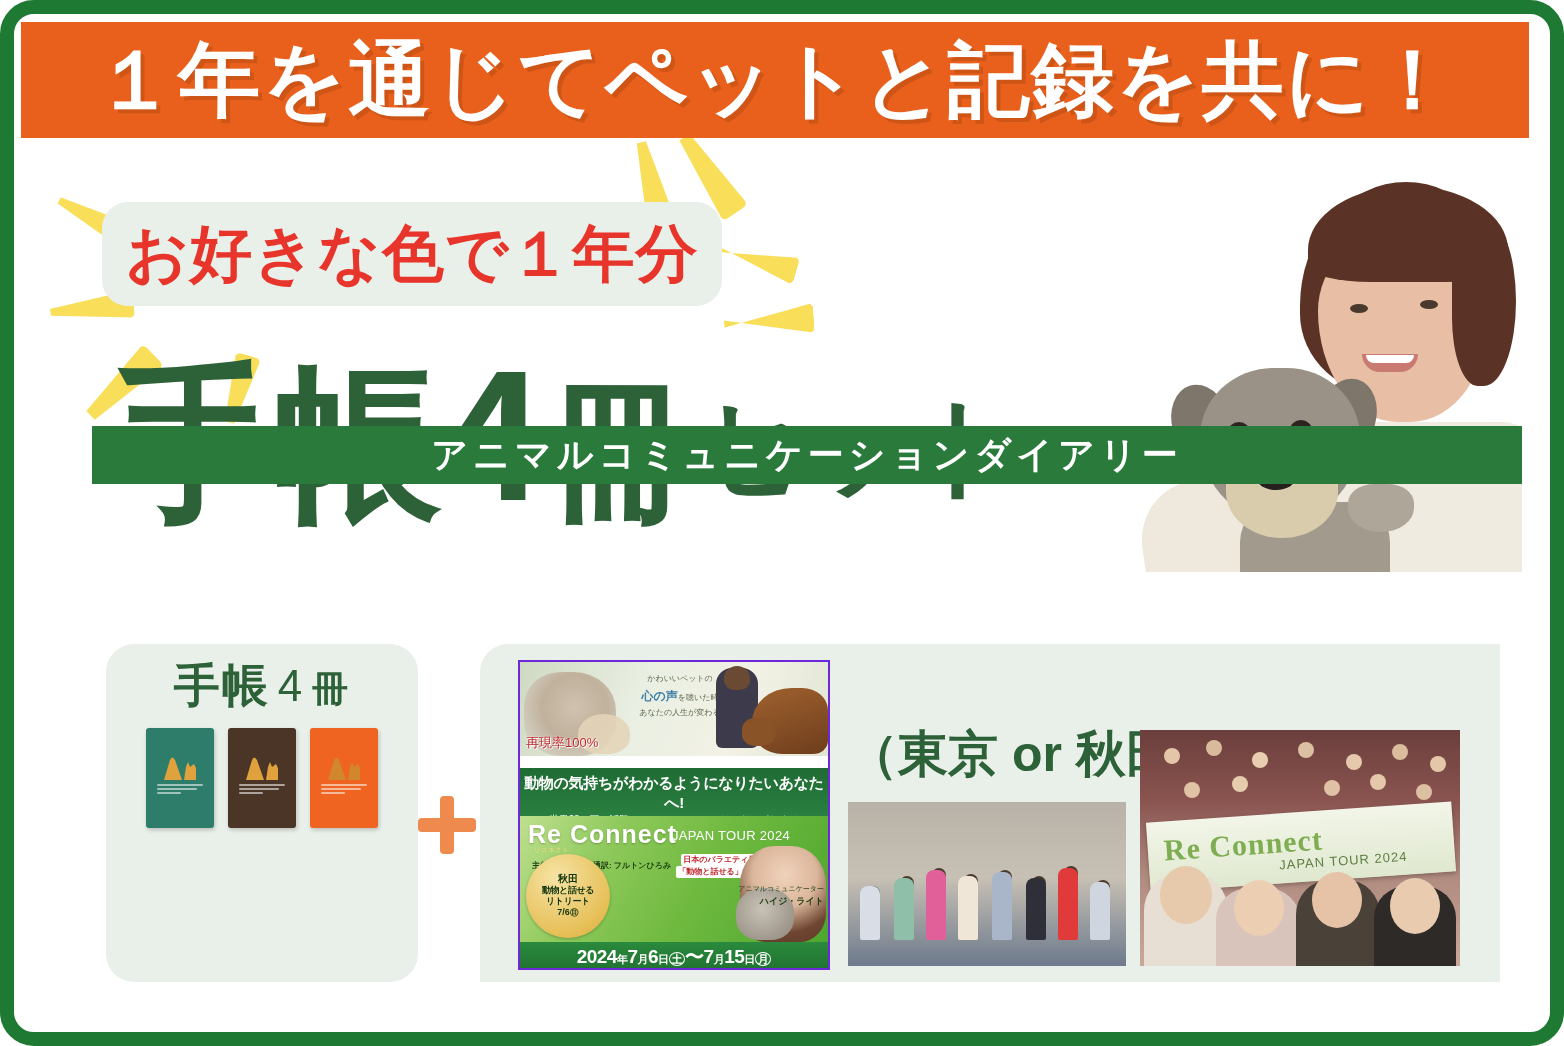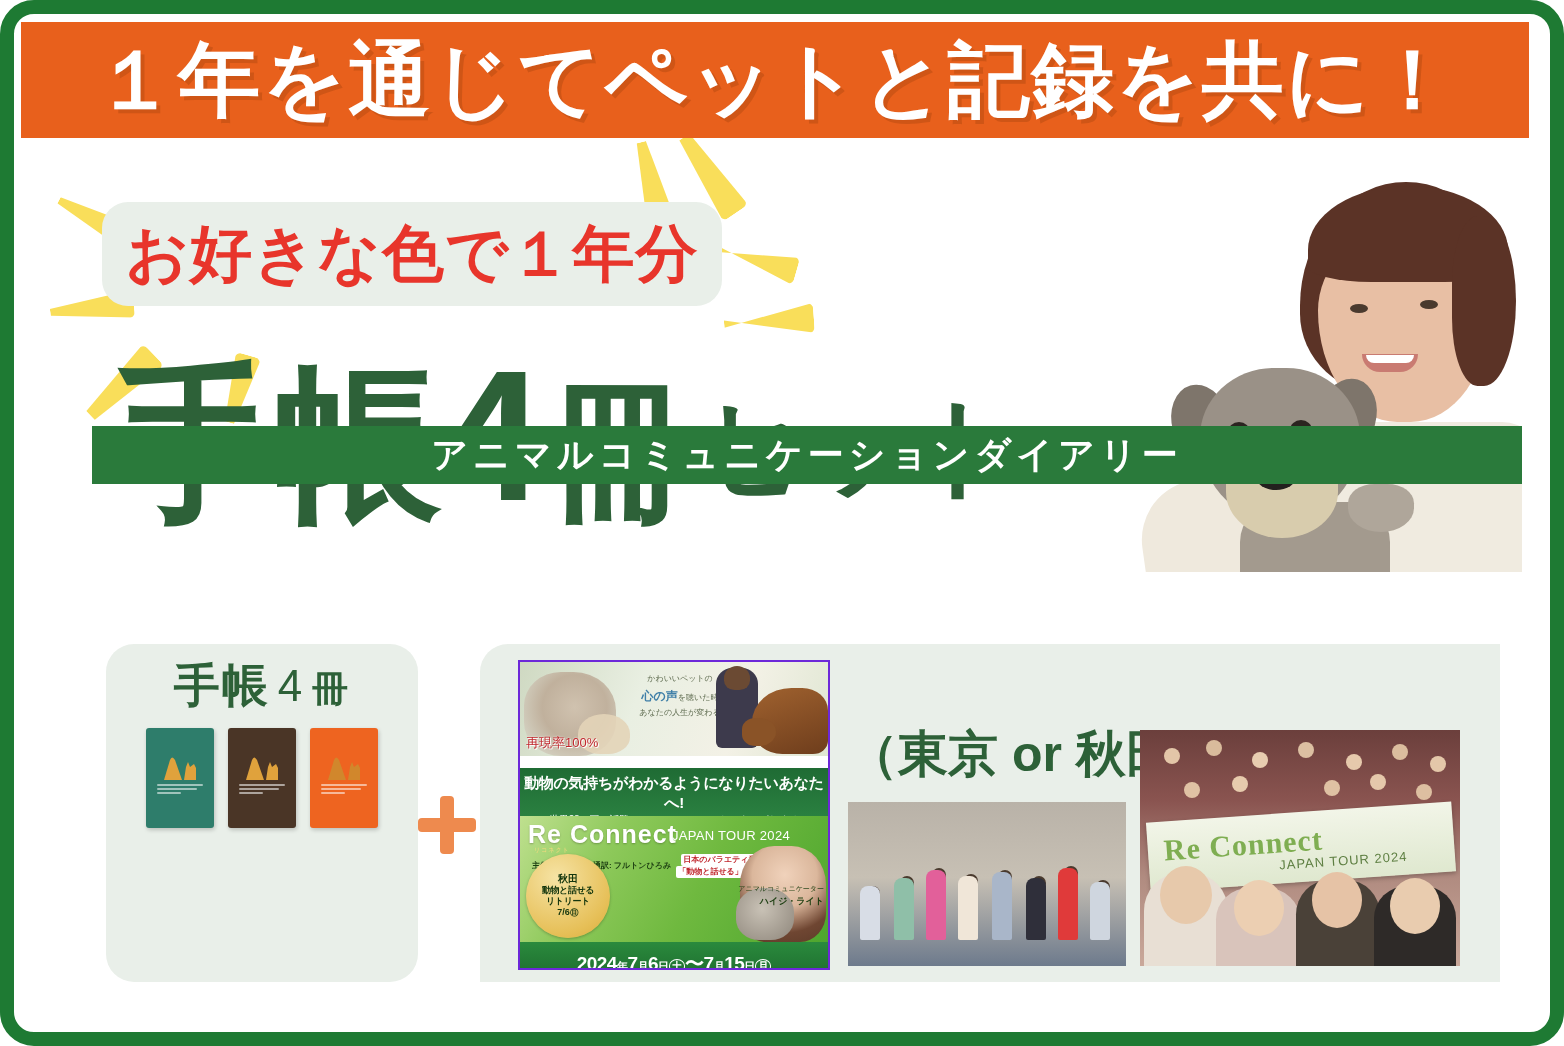--- a/index.html
+++ b/index.html
@@ -315,21 +315,21 @@
     box-shadow:0 1px 3px rgba(0,0,0,.25);
   }
   .circ .c-pref{font-size:10px;font-weight:bold;line-height:1.2;}
   .circ .c-name{font-size:9px;font-weight:bold;line-height:1.25;letter-spacing:-.4px;}
   .circ .c-date{font-size:9px;font-weight:bold;line-height:1.3;}
   .fl-ac{position:absolute;right:4px;bottom:34px;color:#1d3f12;font-size:7px;text-align:right;line-height:1.5;}
   .fl-ac b{font-size:9px;display:block;}
   .fl-foot{
     height:38px;
     background:linear-gradient(180deg,#2a8a3d,#1d6b2d);
-    color:#fff;text-align:center;padding-top:12px;box-sizing:border-box;
+    color:#fff;text-align:center;padding-top:5px;box-sizing:border-box;
   }
   .fl-date{font-size:19px;font-weight:bold;letter-spacing:-.5px;line-height:1.1;}
   .fl-date small{font-size:11px;}
   .fl-date .dw{font-size:11px;border:1px solid #fff;border-radius:50%;padding:0 2px;}
   .fl-fine{font-size:6px;line-height:1.5;letter-spacing:-.2px;}
   .fl-fine u{text-decoration:none;border-bottom:1px solid rgba(255,255,255,.7);}
 
   
   .rc-title{
     position:absolute;left:372px;top:10px;

